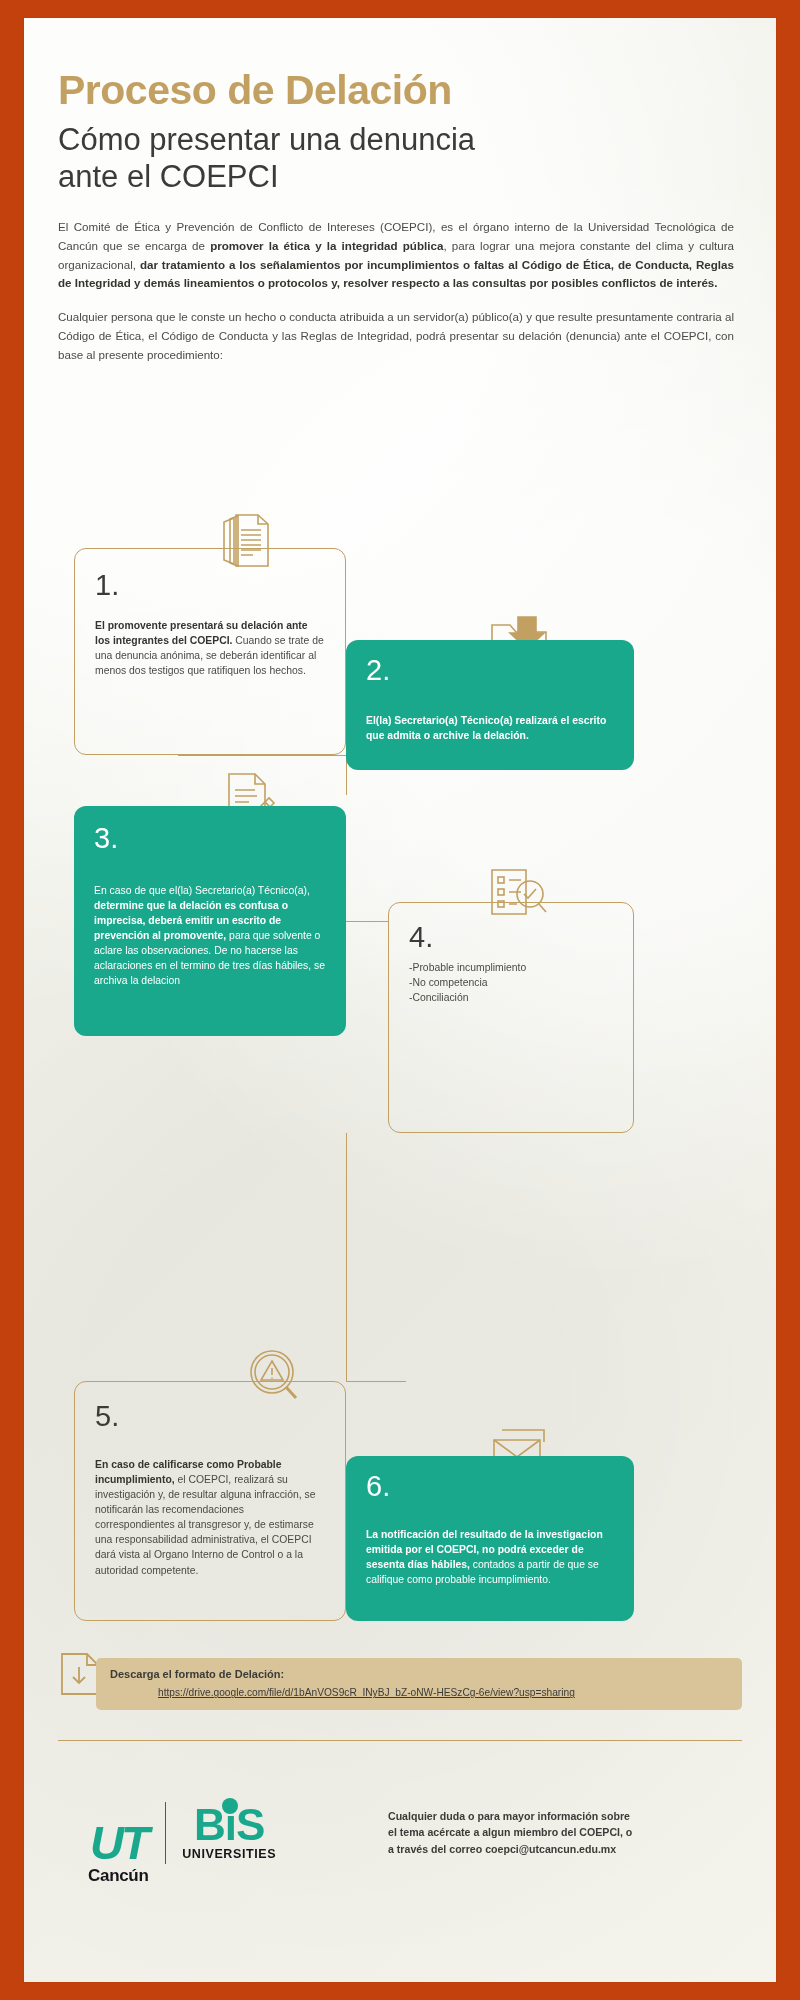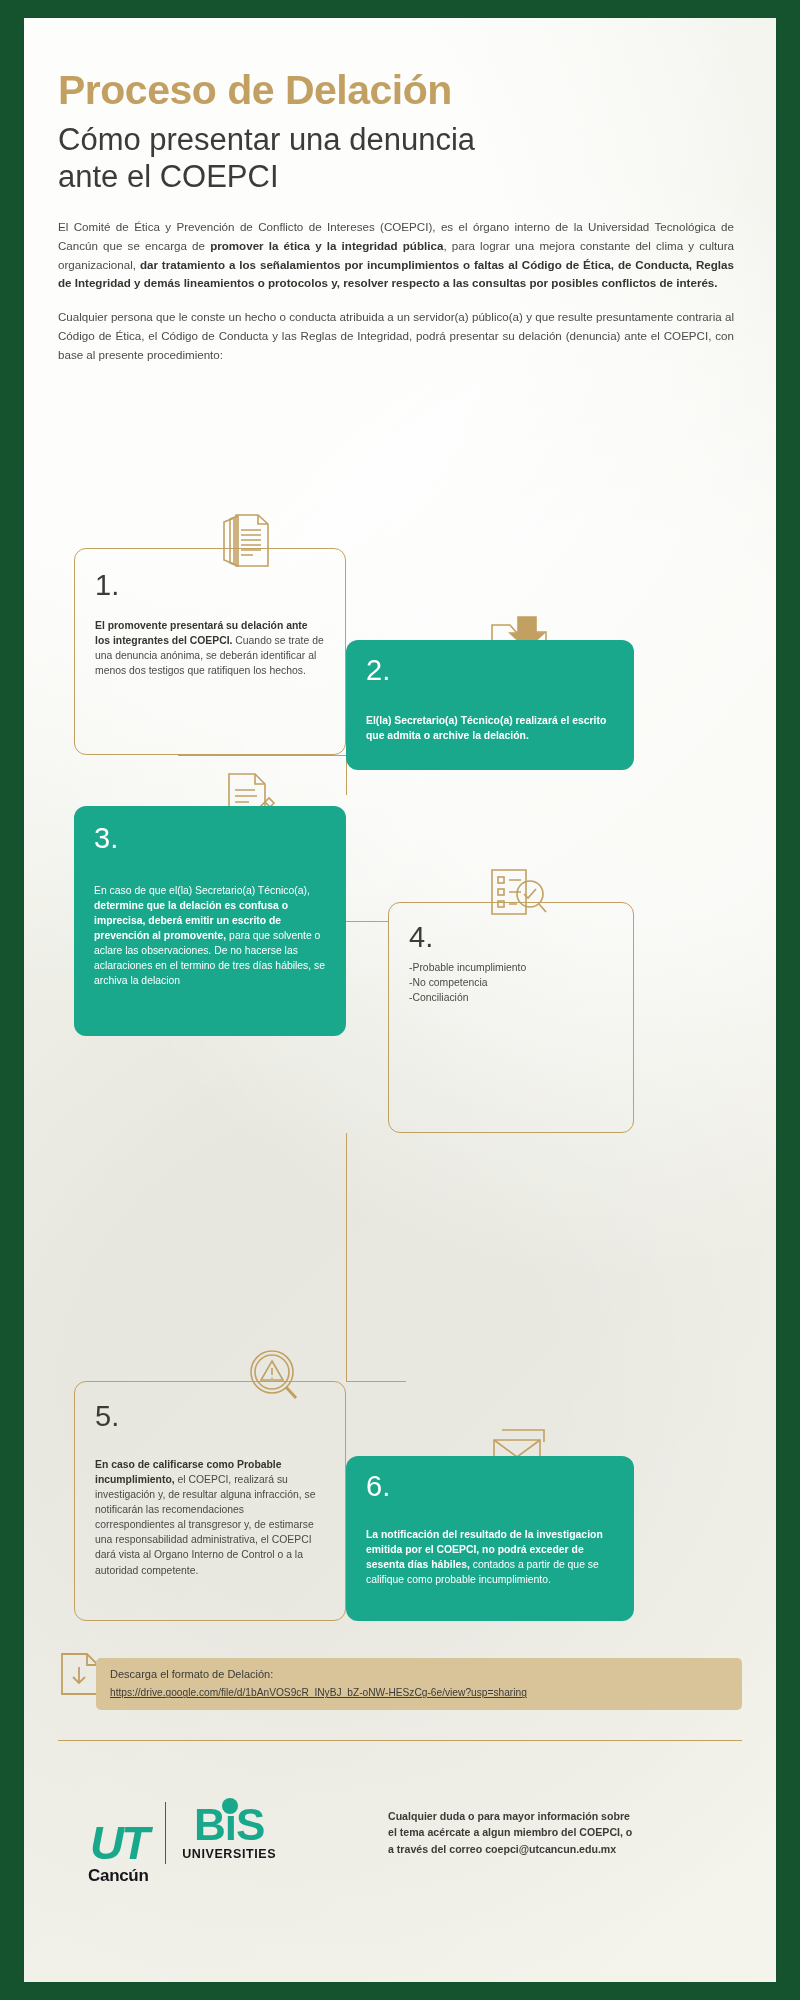--- a/index.html
+++ b/index.html
@@ -4,21 +4,21 @@
 <style>
   html,body{margin:0;padding:0;}
   body{
     width:800px;height:2000px;
     background:#c3a36a;
     font-family:"Liberation Sans", sans-serif;
     overflow:hidden;
   }
   .page{
     position:absolute;inset:0;
-    background:#14532d;
+    background:#c2410c;
   }
   .sheet{
     position:absolute;
     left:24px;top:18px;right:24px;bottom:18px;
     background:#f2f2ec;
     background-image:
       radial-gradient(circle at 20% 12%, rgba(255,255,255,.85) 0 18%, rgba(0,0,0,0) 42%),
       radial-gradient(circle at 78% 36%, rgba(255,255,255,.7) 0 14%, rgba(0,0,0,0) 40%),
       radial-gradient(circle at 42% 70%, rgba(0,0,0,.03) 0 16%, rgba(0,0,0,0) 44%),
       linear-gradient(135deg,#f4f4ee 0%,#eeeee6 50%,#f4f3ec 100%);
@@ -72,22 +72,22 @@
   
   .icon{position:absolute;}
   .icon svg{display:block;}
 
   
   .dl{
     position:absolute;left:38px;right:0;
     background:#d9c49a;border-radius:5px;
     padding:9px 14px;box-sizing:border-box;
   }
-  .dl-title{font-size:11px;font-weight:normal;color:#3b3b38;line-height:1.4;}
-  .dl-url{font-size:10.2px;color:#3b3b38;text-decoration:underline;line-height:1.45;word-break:break-all;}
+  .dl-title{font-size:11px;font-weight:bold;color:#3b3b38;line-height:1.4;}
+  .dl-url{font-size:10.2px;color:#3b3b38;text-decoration:underline;line-height:1.45;word-break:break-all;margin-left:48px;}
   .dl-icon{position:absolute;left:0;width:44px;height:46px;}
 
   .rule{position:absolute;height:1.4px;background:#c2a062;}
 
   
   .foot-text{
     position:absolute;font-size:10.6px;font-weight:bold;
     color:#3b3b38;line-height:1.55;
   }
   .brandwrap{position:absolute;display:flex;align-items:center;}

